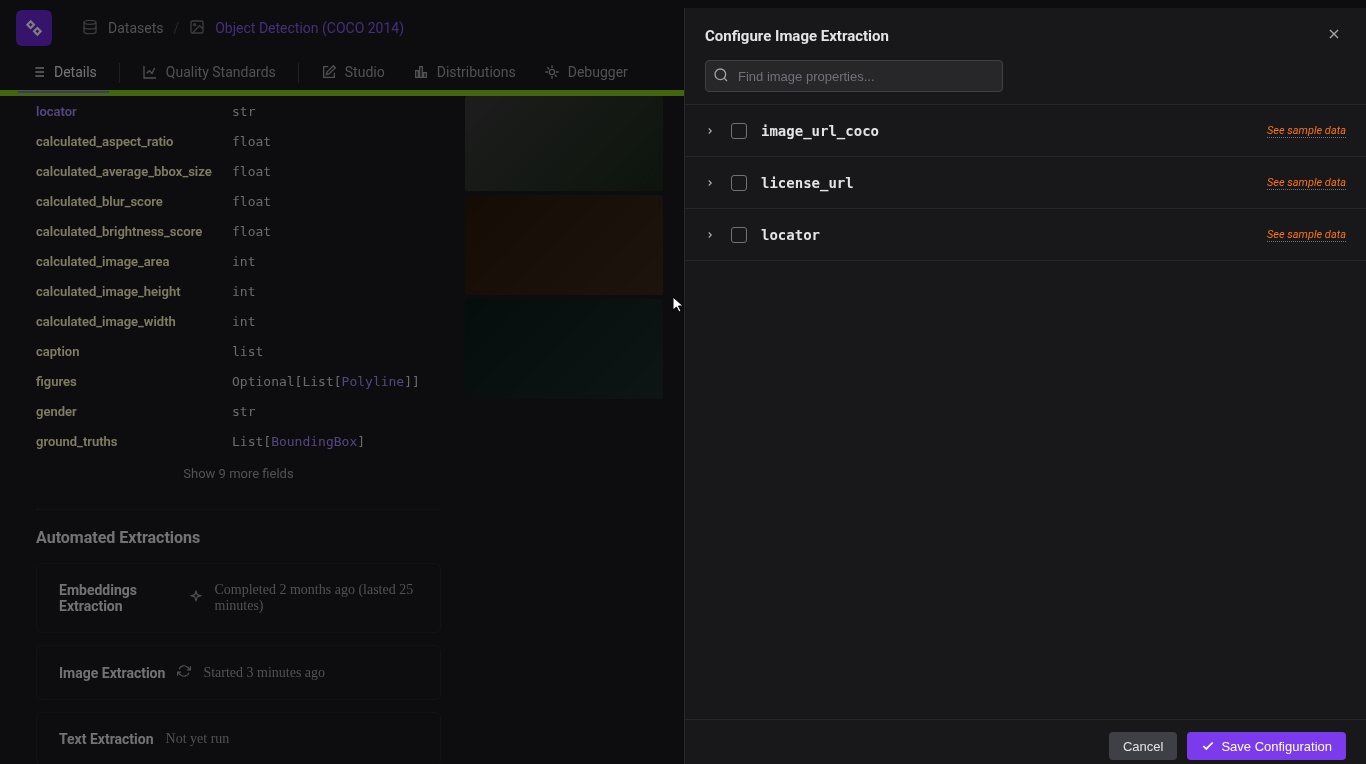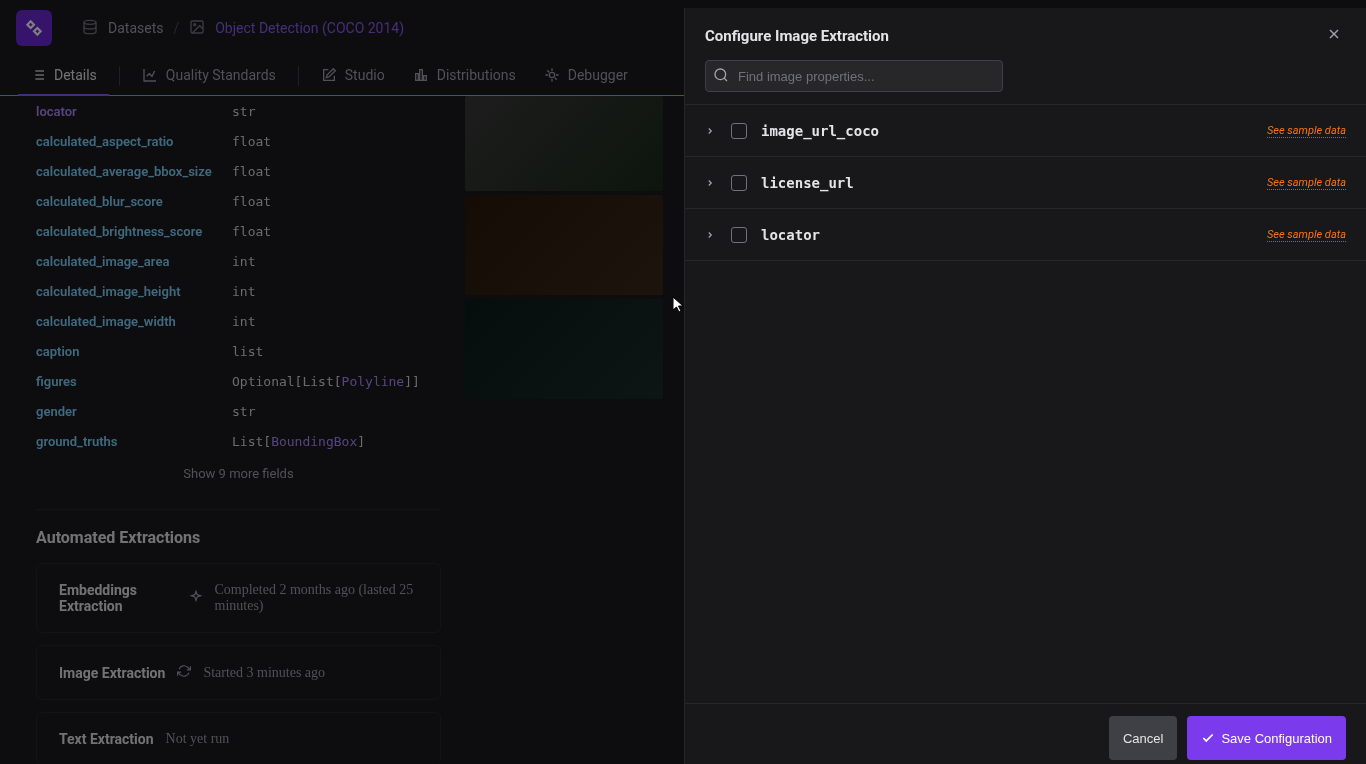--- a/index.html
+++ b/index.html
@@ -37,21 +37,21 @@
   color: #a1a1aa;
   margin-left: 18px;
 }
 .breadcrumb-sep { color: #52525b; }
 .breadcrumb-icon { opacity: 0.7; }
 .breadcrumb-current { color: #8b5cf6; }
 .tab-bar {
   display: flex;
   align-items: center;
   padding: 0 18px;
-  border-bottom: 1px solid #84cc16;
+  border-bottom: 6px solid #84cc16;
   height: 40px;
   gap: 4px;
 }
 .tab {
   display: flex;
   align-items: center;
   gap: 8px;
   padding: 0 12px;
   height: 40px;
   color: #a1a1aa;
@@ -75,21 +75,21 @@
 }
 .schema-col { flex: 0 0 405px; }
 .schema-row {
   display: flex;
   align-items: center;
   height: 30px;
   white-space: nowrap;
 }
 .schema-name {
   flex: 0 0 196px;
-  color: #7dd3fc;
+  color: #fef9c3;
   font-size: 13px;
   font-weight: 600;
 }
 .schema-name.hl { color: #a78bfa; }
 .schema-type {
   font-family: ui-monospace, "SF Mono", Menlo, monospace;
   color: #d4d4d8;
   font-size: 13px;
 }
 .schema-type .kw { color: #a78bfa; }
@@ -233,21 +233,21 @@
   font-style: italic;
 }
 .panel-footer {
   border-top: 1px solid #27272a;
   padding: 12px 20px;
   display: flex;
   justify-content: flex-end;
   gap: 10px;
 }
 .btn {
-  height: 44px;
+  height: 28px;
   padding: 0 14px;
   border-radius: 4px;
   border: none;
   font-size: 13px;
   font-weight: 500;
   cursor: pointer;
   display: inline-flex;
   align-items: center;
   gap: 6px;
 }

